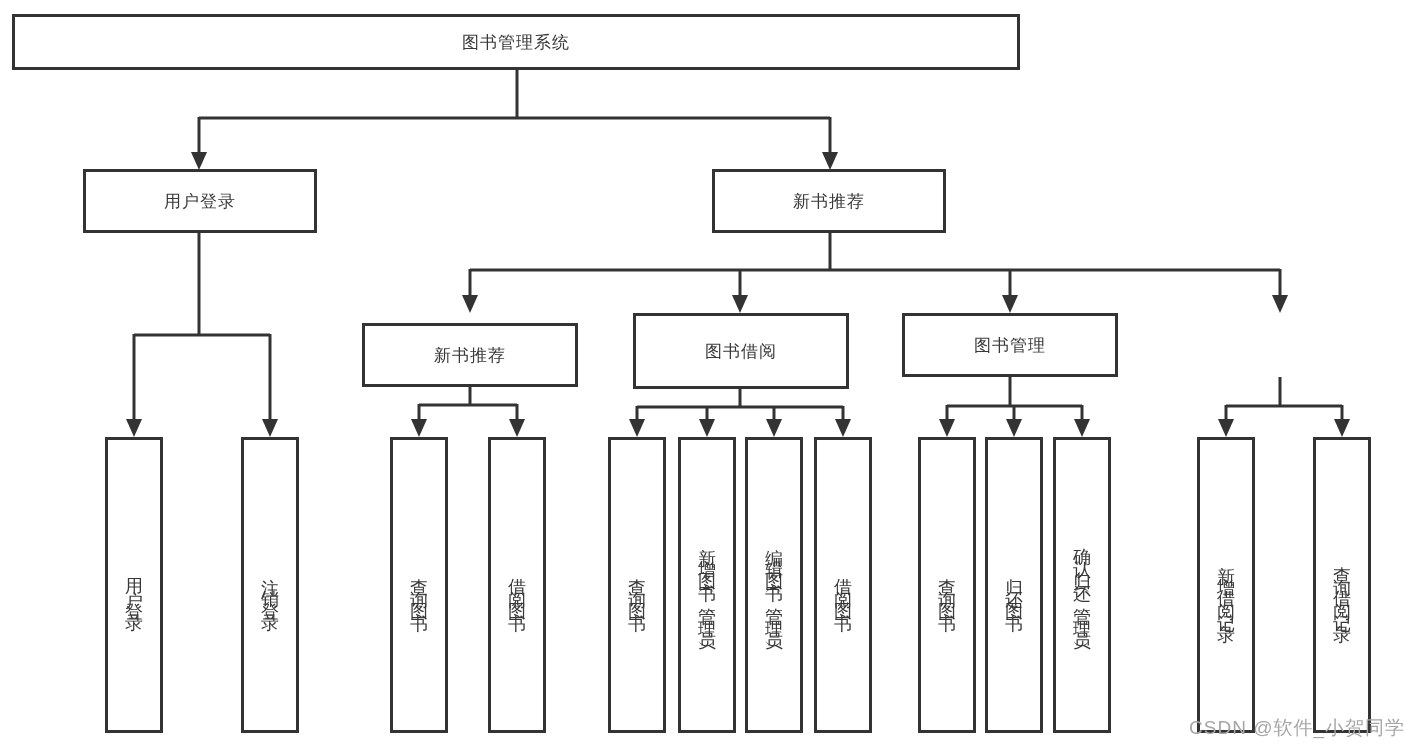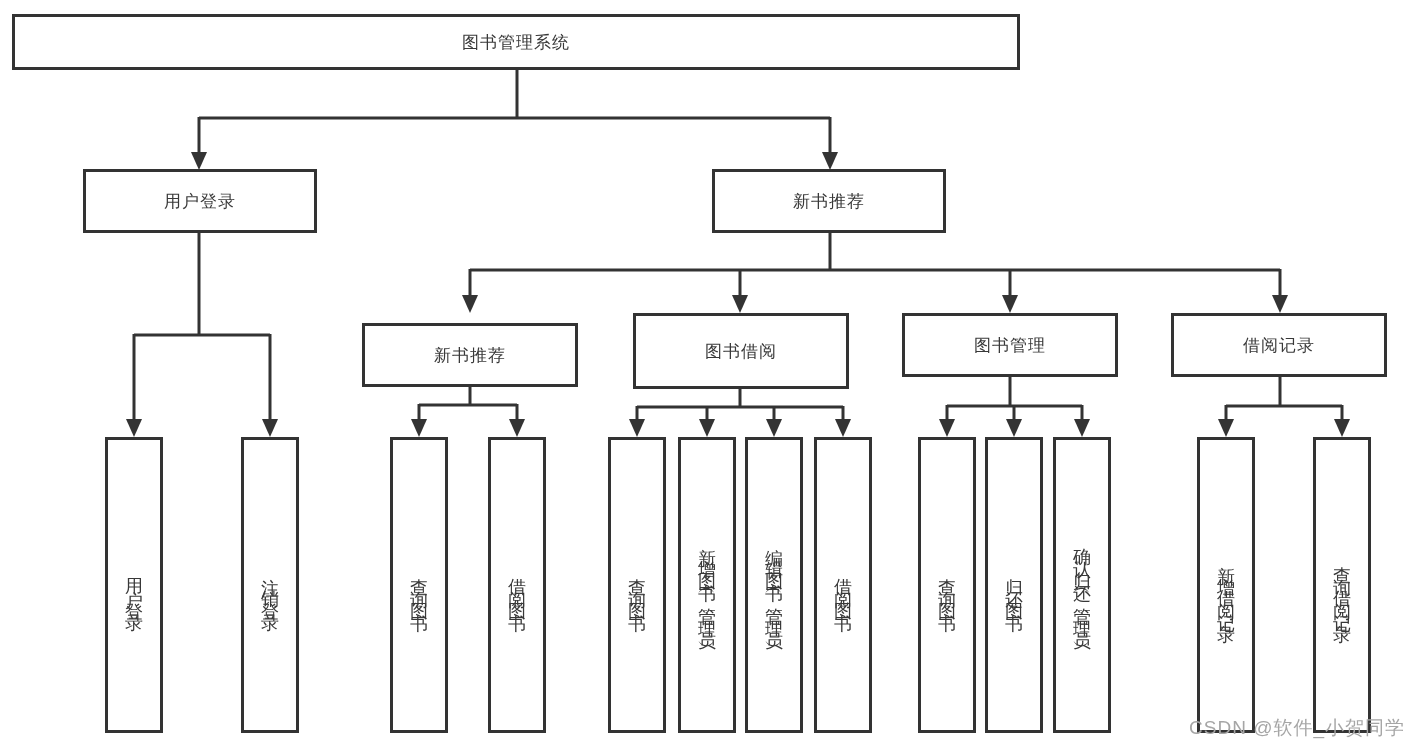--- a/index.html
+++ b/index.html
@@ -120,21 +120,20 @@
   </svg>
 
   <div class="node" style="left:12px; top:14px; width:1008px; height:56px;">图书管理系统</div>
 
   <div class="node" style="left:83px; top:169px; width:234px; height:64px;">用户登录</div>
   <div class="node" style="left:712px; top:169px; width:234px; height:64px;">新书推荐</div>
 
   <div class="node" style="left:362px; top:323px; width:216px; height:64px;">新书推荐</div>
   <div class="node" style="left:633px; top:313px; width:216px; height:76px;">图书借阅</div>
   <div class="node" style="left:902px; top:313px; width:216px; height:64px;">图书管理</div>
-  <div class="node" style="left:1171px; top:313px; width:216px; height:64px;">借阅记录</div>
 
   <div class="node vert" style="left:105px; top:437px; width:58px; height:296px;">用户登录</div>
   <div class="node vert" style="left:241px; top:437px; width:58px; height:296px;">注销登录</div>
 
   <div class="node vert" style="left:390px; top:437px; width:58px; height:296px;">查询图书</div>
   <div class="node vert" style="left:488px; top:437px; width:58px; height:296px;">借阅图书</div>
 
   <div class="node vert" style="left:608px; top:437px; width:58px; height:296px;">查询图书</div>
   <div class="node vert" style="left:678px; top:437px; width:58px; height:296px;">新增图书（管理员）</div>
   <div class="node vert" style="left:745px; top:437px; width:58px; height:296px;">编辑图书（管理员）</div>

